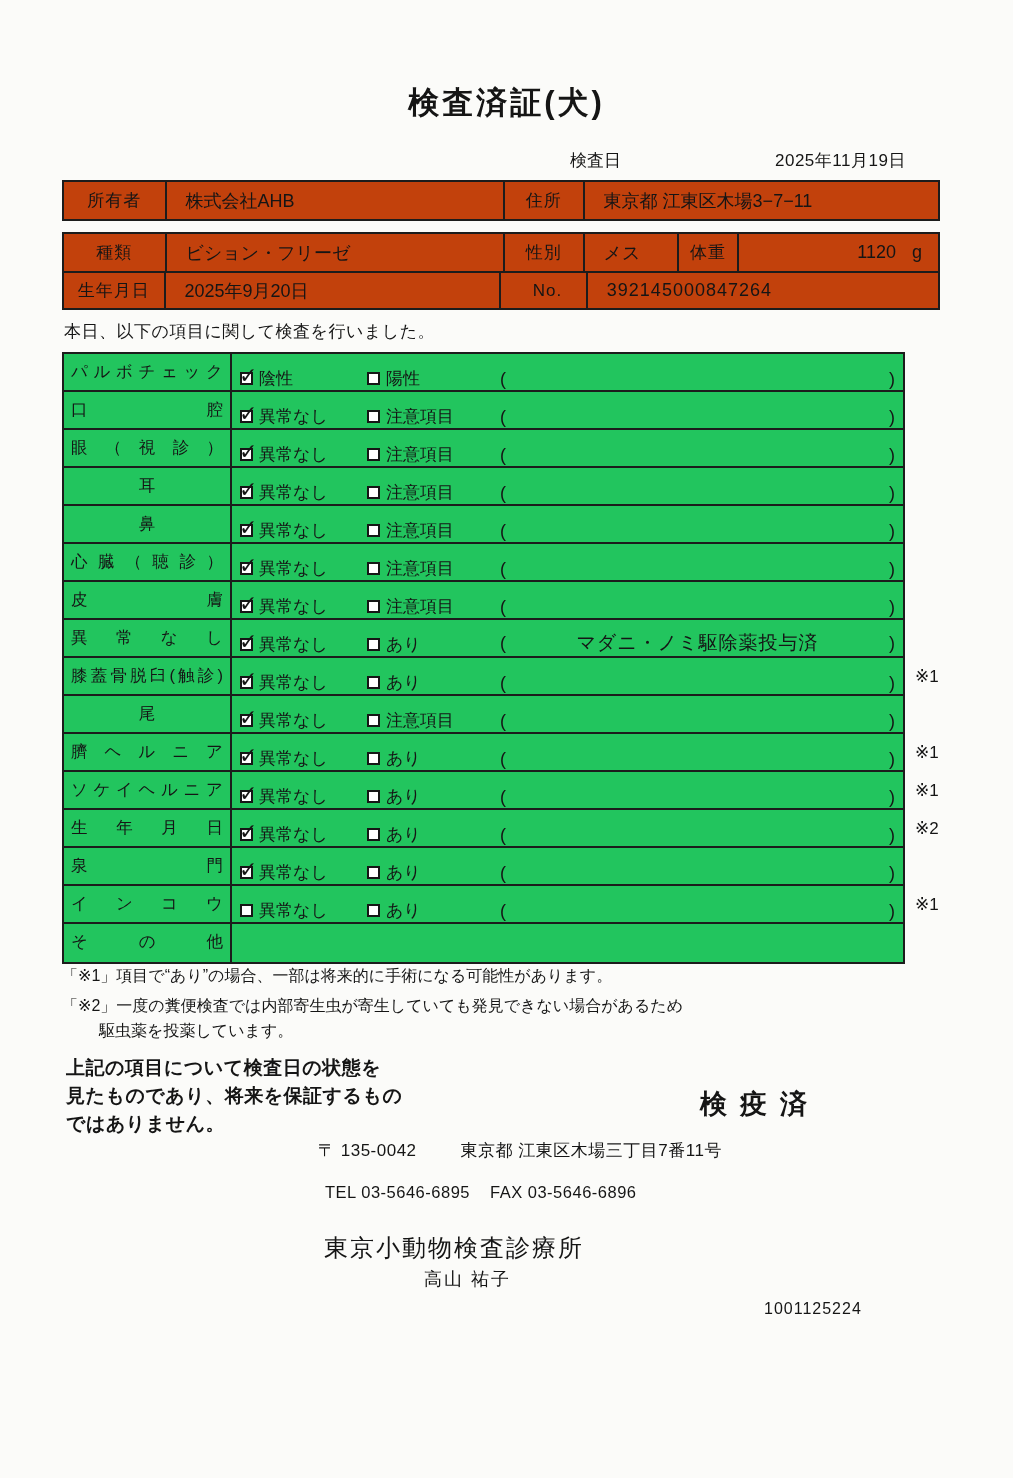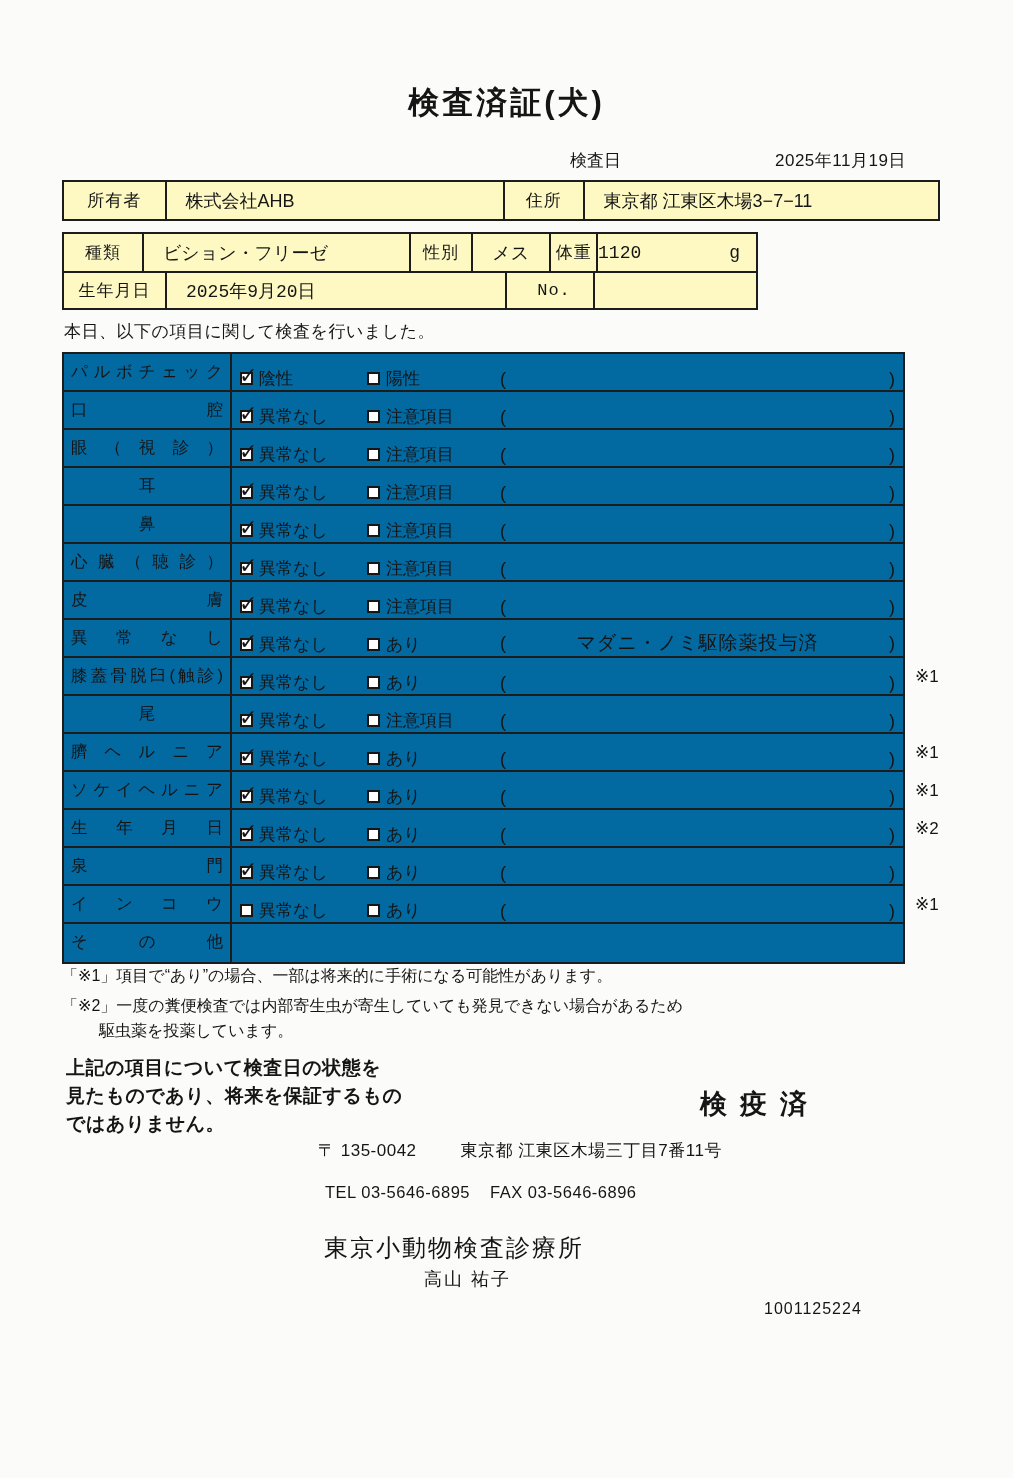--- a/index.html
+++ b/index.html
@@ -9,38 +9,38 @@
     font-family:"Liberation Sans","DejaVu Sans",sans-serif;
   }
   .abs { position:absolute; }
 
   .doc-title { top:82px; left:0; width:100%; text-align:center;
     font-size:31px; font-weight:600; letter-spacing:3px; }
 
   .date-label { top:149px; left:570px; font-size:17px; }
   .date-value { top:149px; left:775px; font-size:17px; letter-spacing:.5px; }
 
-  .tbl { border:2px solid #1c1c1c; background:#fef9c3; }
+  .tbl { border:2px solid #1c1c1c; background:#c2410c; }
   .trow { display:flex; height:37px; }
   .trow + .trow { border-top:2px solid #1c1c1c; }
   .cell { display:flex; align-items:center; font-size:18px; overflow:hidden; white-space:nowrap; }
   .cell.sep { border-right:2px solid #1c1c1c; }
   .cell.lab { justify-content:center; font-size:17px; letter-spacing:1px; }
   .cell.val { padding-left:19px; }
 
   .t1 { top:180px; left:62px; width:878px; }
-  .t2 { top:232px; left:62px; width:696px;font-family:Liberation Mono, monospace; }
+  .t2 { top:232px; left:62px; width:878px; }
   .w-owner-lab{width:103px} .w-owner-val{width:340px} .w-addr-lab{width:80px} .w-addr-val{width:355px}
   .w-breed-lab{width:103px} .w-breed-val{width:340px} .w-sex-lab{width:80px} .w-sex-val{width:95px}
-  .w-weight-lab{width:60px} .w-weight-val{width:200px; justify-content:space-between; padding-right:16px; gap:16px;}
+  .w-weight-lab{width:60px} .w-weight-val{width:200px; justify-content:flex-end; padding-right:16px; gap:16px;}
   .w-no-lab{width:80px; font-size:16px;margin-left:8px;} .w-no-val{width:355px; letter-spacing:1px;}
 
   .intro { top:320px; left:64px; font-size:17px; letter-spacing:.5px; font-weight:500; }
 
-  .itable { top:352px; left:62px; width:843px; border:2px solid #1c1c1c; background:#0369a1; }
+  .itable { top:352px; left:62px; width:843px; border:2px solid #1c1c1c; background:#22c55e; }
   .irow { display:flex; height:38px; border-bottom:2px solid #1c1c1c; position:relative; }
   .irow:last-child { border-bottom:none;gap:12px; }
   .ilabel { width:168px; border-right:2px solid #1c1c1c; padding:0 7px; font-size:16.5px;
     line-height:34px; text-align:justify; text-align-last:justify; text-justify:inter-character;
     overflow:hidden; }
   .ilabel[data-align="center"] { text-align:center; text-align-last:center; }
   .iopts { flex:1; display:flex; align-items:flex-end; padding-left:8px; }
   .opt { display:flex; align-items:center; font-size:17px; }
   .opt-1 { width:127px; }
   .opt-2 { width:133px; }
@@ -92,20 +92,21 @@
     <div class="cell lab sep w-weight-lab">体重</div>
     <div class="cell w-weight-val">
       <span>1120</span>
       <span>g</span>
     </div>
   </div>
   <div class="trow">
     <div class="cell lab sep w-breed-lab">生年月日</div>
     <div class="cell val sep w-breed-val">2025年9月20日</div>
     <div class="cell lab sep w-no-lab">No.</div>
+    <div class="cell val w-no-val">392145000847264</div>
   </div>
 </div>
 
 <div class="abs intro">本日、以下の項目に関して検査を行いました。</div>
 
 <div class="abs itable" id="itable">
     <div class="irow">
     <div class="ilabel" data-align="justify">パルボチェック</div>
     <div class="iopts">
         <span class="opt opt-1">

